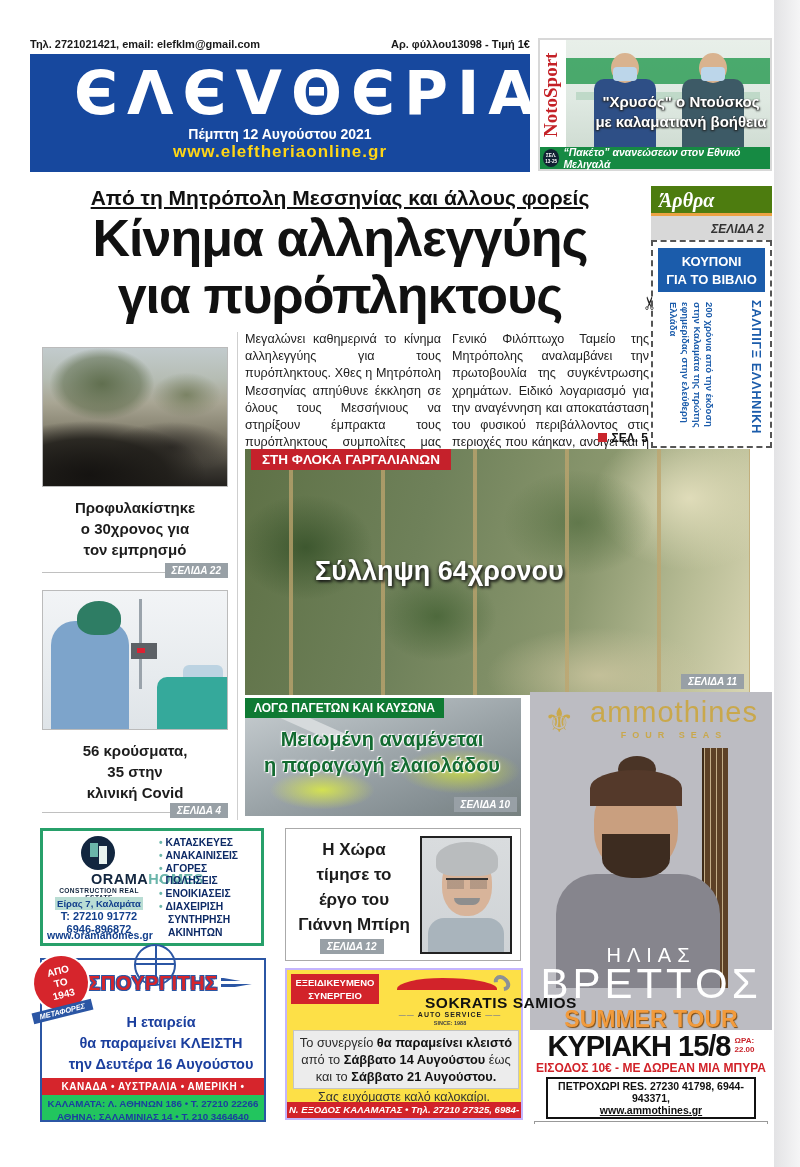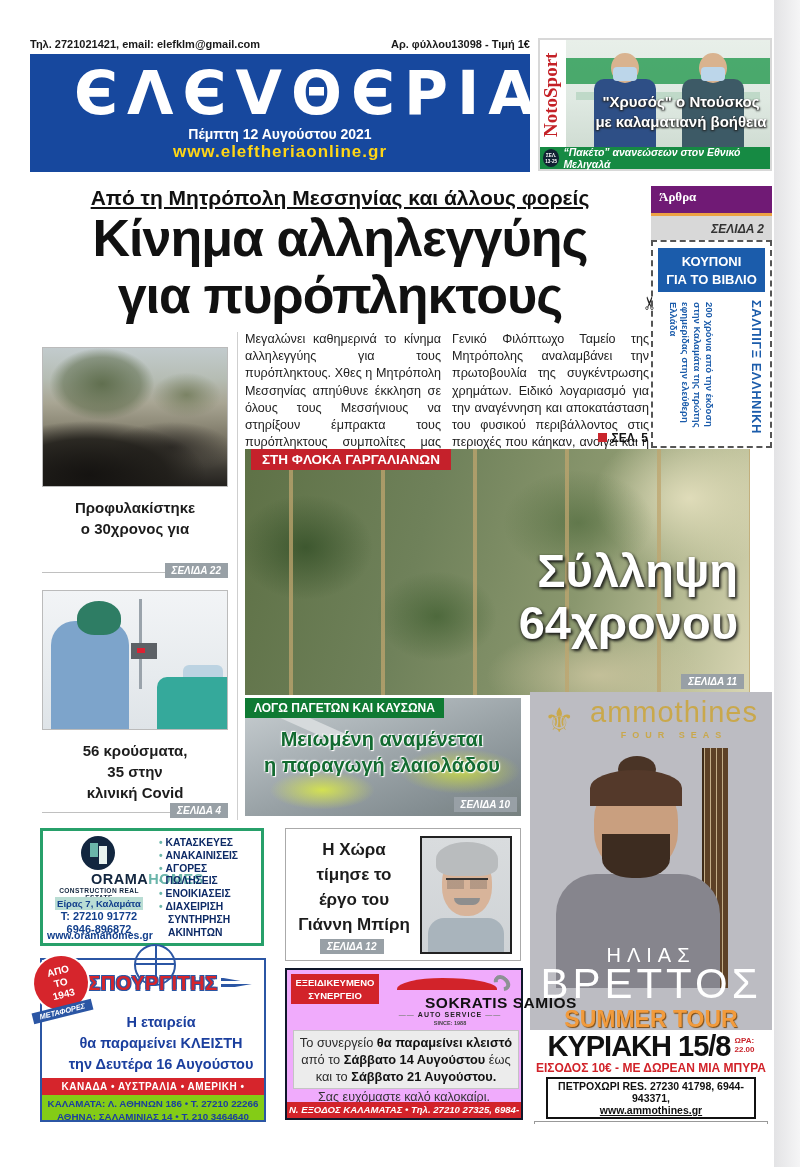--- a/index.html
+++ b/index.html
@@ -45,22 +45,22 @@
   #headline { left:30px; top:210px; width:620px; text-align:center; font-weight:bold; color:#111;
     font-size:52px; line-height:57px; letter-spacing:-1px; }
   .intro { top:331px; font-size:12.6px; line-height:17.2px; text-align:justify; color:#222; }
   #intro-col1 { left:245px; width:196px; }
   #intro-col2 { left:452px; width:197px; }
   #sel5 { left:560px; top:431px; width:88px; text-align:right; font-size:12px; font-weight:bold; color:#111; }
   #sel5 .sq { display:inline-block; width:9px; height:9px; background:#c9252c; margin-right:4px; }
 
   
   #arthra { left:651px; top:186px; width:121px; }
-  #arthra-head { height:30px; background:#701a75; border-bottom:3px solid #eca243; color:#fff;
-    font-family:"Liberation Serif", serif; font-weight:bold; font-size:13px;
+  #arthra-head { height:30px; background:#4d7c0f; border-bottom:3px solid #eca243; color:#fff;
+    font-family:"Liberation Serif", serif; font-style:italic; font-weight:bold; font-size:20px;
     padding:3px 0 0 8px; }
   #arthra-page { height:25px; background:#d8d8d8; text-align:right; font-size:12px; font-weight:bold;
     font-style:italic; color:#333; padding:6px 8px 0 0; }
 
   #coupon { left:651px; top:240px; width:121px; height:208px; border:2px dashed #555; background:#fff; }
   #coupon-scissors { position:absolute; left:-11px; top:50px; font-size:18px; color:#222;
     transform:rotate(-90deg); }
   #coupon-head { margin:6px auto 0; width:107px; height:44px; background:#1b5cab; color:#fff;
     text-align:center; font-weight:bold; font-size:13px; line-height:18px; padding-top:5px; }
   #coupon-title { position:absolute; right:6px; top:58px; height:146px; writing-mode:vertical-rl;
@@ -96,22 +96,22 @@
   #cannabis { left:245px; top:449px; width:505px; height:246px; overflow:hidden; background:
     repeating-linear-gradient(90deg, transparent 0 44px, rgba(190,165,110,.75) 44px 48px, transparent 48px 92px),
     radial-gradient(ellipse 90px 70px at 12% 40%, rgba(40,70,30,.65) 0%, transparent 75%),
     radial-gradient(ellipse 80px 60px at 38% 68%, rgba(52,86,38,.6) 0%, transparent 75%),
     radial-gradient(ellipse 100px 70px at 66% 30%, rgba(60,92,44,.5) 0%, transparent 75%),
     radial-gradient(ellipse 120px 90px at 88% 20%, rgba(226,222,188,.95) 0%, transparent 80%),
     radial-gradient(ellipse 140px 60px at 70% 92%, rgba(205,198,160,.8) 0%, transparent 80%),
     linear-gradient(105deg,#5e7146 0%,#6f815a 35%,#8a976e 65%,#b9bd96 85%,#d9d6b4 100%); }
   #cannabis-label { position:absolute; left:6px; top:0; background:#c5212b; color:#fff;
     font-weight:bold; font-size:13.5px; padding:3px 11px; }
-  #cannabis-headline { position:absolute; left:70px; right:12px; top:96px; text-align:right; color:#fff;
-    font-weight:bold; font-size:47px; line-height:52px;
+  #cannabis-headline { position:absolute; left:70px; right:12px; top:96px; text-align:left; color:#fff;
+    font-weight:bold; font-size:27px; line-height:52px;
     text-shadow:2px 2px 3px rgba(20,20,20,.85), -1px 1px 3px rgba(20,20,20,.6); }
   #cannabis-badge { position:absolute; right:6px; bottom:6px; }
 
   
   #olive { left:245px; top:698px; width:276px; height:118px; overflow:hidden; background:
     radial-gradient(ellipse 70px 26px at 28% 78%, rgba(214,228,78,.95) 0%, rgba(214,228,78,0) 75%),
     radial-gradient(ellipse 80px 30px at 78% 62%, rgba(200,216,70,.9) 0%, rgba(200,216,70,0) 75%),
     linear-gradient(160deg, #c9cfd2 0%, #aeb6ba 30%, #98a1a5 55%, #848e92 80%, #76807f 100%); }
   #olive-pipe { position:absolute; left:-10px; top:14px; width:120px; height:12px; background:#d6dadc;
     transform:rotate(24deg); border-radius:6px; }
@@ -207,25 +207,25 @@
   #spour-burst { position:absolute; left:-8px; top:-4px; width:54px; height:54px; border-radius:50%;
     background:#d6252c; transform:rotate(-14deg); color:#fff; text-align:center; font-weight:900;
     font-size:10px; line-height:12px; padding-top:9px;
     box-shadow:0 0 0 2px #fff; }
   #spour-ribbon { position:absolute; left:-10px; top:46px; background:#2b56a4; color:#fff;
     font-size:7.5px; font-style:italic; font-weight:bold; padding:1px 7px; transform:rotate(-14deg); }
   #spour-msg { position:absolute; left:16px; right:0; top:52px; text-align:center; color:#1b3f9e;
     font-weight:bold; font-size:14.5px; line-height:21px; }
   #spour-regions { position:absolute; left:0; right:0; top:118px; height:17px; background:#d6252c;
     color:#fff; font-weight:bold; font-size:10px; text-align:center; line-height:17px; letter-spacing:.5px; }
-  #spour-contacts { position:absolute; left:0; right:0; top:135px; bottom:0; background:#84cc16;
+  #spour-contacts { position:absolute; left:0; right:0; top:135px; bottom:0; background:#22c55e;
     color:#1b3f9e; font-weight:bold; font-size:9.8px; text-align:center; line-height:13px; padding-top:2px; }
 
   
-  #sokra { left:285px; top:968px; width:238px; height:152px; border:2px solid #0f172a; background:#f0abfc; }
+  #sokra { left:285px; top:968px; width:238px; height:152px; border:2px solid #c4b5fd; background:#fde047; }
   #sokra-box { position:absolute; left:4px; top:4px; width:88px; height:30px; background:#d2232a;
     color:#fff; font-weight:bold; font-size:9.5px; text-align:center; line-height:13px; padding-top:2px; }
   #sokra-car { position:absolute; left:110px; top:6px; width:114px; height:16px; }
   #sokra-car .body { position:absolute; left:0; top:2px; width:100px; height:12px; background:#d2232a;
     border-radius:50% 60% 0 0 / 100% 100% 0 0; }
   #sokra-car .tool { position:absolute; right:0; top:0; width:18px; height:14px; border-radius:50%;
     border:4px solid #8d9194; border-bottom-color:transparent; transform:rotate(40deg); }
   #sokra-brand { position:absolute; left:94px; right:2px; top:24px; text-align:center; font-size:15.5px;
     font-weight:900; color:#111; letter-spacing:.5px; }
   #sokra-sub { position:absolute; left:94px; right:2px; top:41px; text-align:center; font-size:7px;
@@ -312,20 +312,21 @@
     <div id="coupon-desc">200 χρόνια από την έκδοση στην Καλαμάτα της πρώτης εφημερίδας στην ελεύθερη Ελλάδα</div>
     <div id="coupon-title">ΣΑΛΠΙΓΞ ΕΛΛΗΝΙΚΗ</div>
   </div>
 
   <div id="left-sep" class="abs"></div>
 
   <div id="fire-photo" class="abs lphoto"></div>
   <div class="abs lcaption" style="top:497px;">
     <div>Προφυλακίστηκε</div>
     <div>ο 30χρονος για</div>
+    <div>τον εμπρησμό</div>
   </div>
   <div class="abs lrule" style="top:572px;">
     <span class="badge">ΣΕΛΙΔΑ 22</span>
   </div>
 
   <div id="icu-photo" class="abs lphoto">
     <div class="icu-pole"></div>
     <div class="icu-monitor"></div>
     <div class="icu-dot"></div>
     <div class="icu-pillow"></div>

